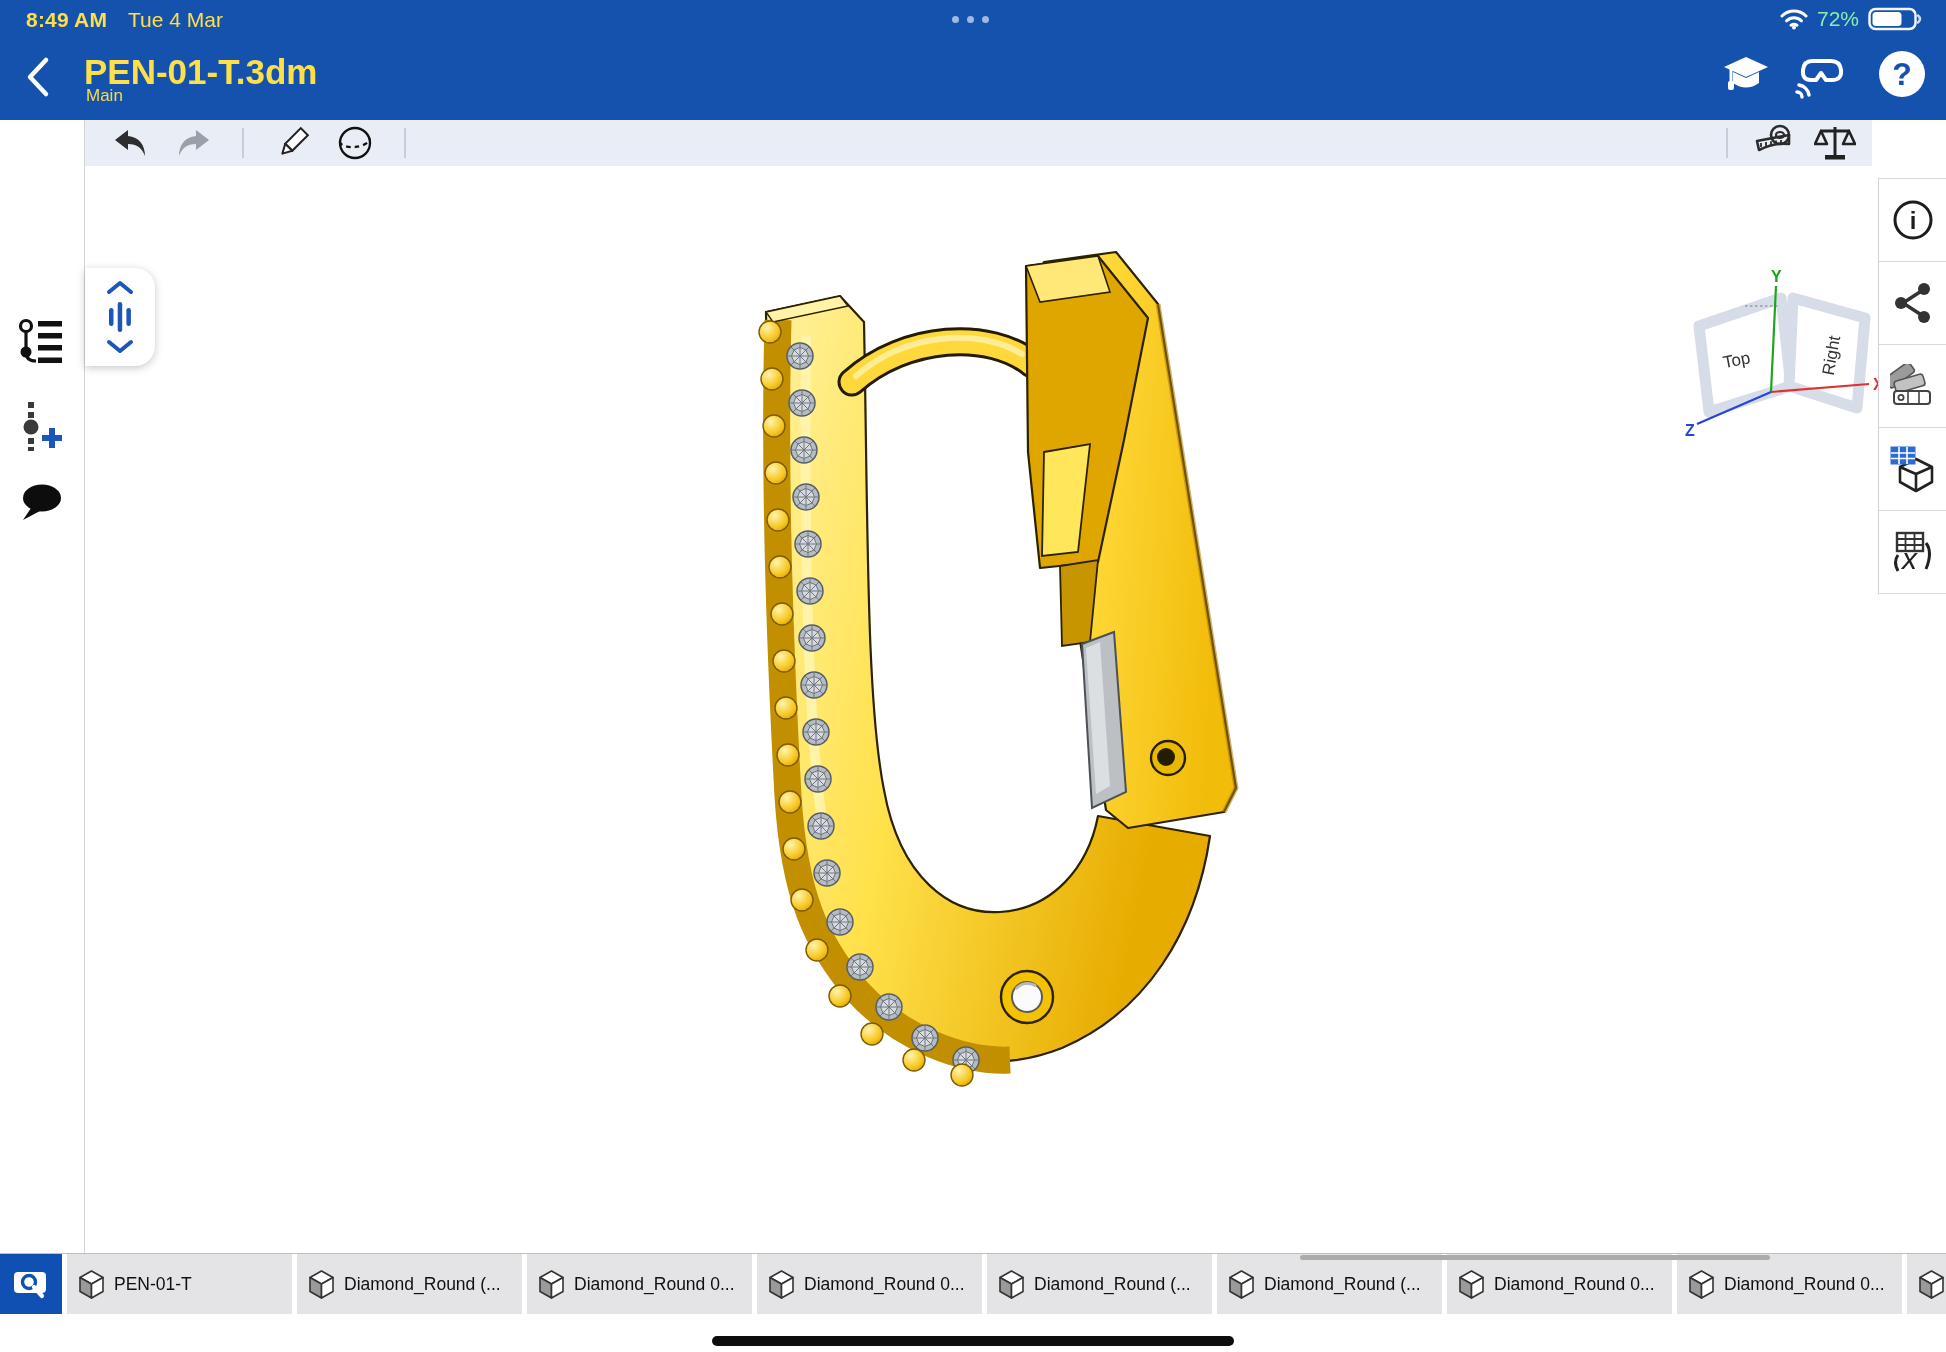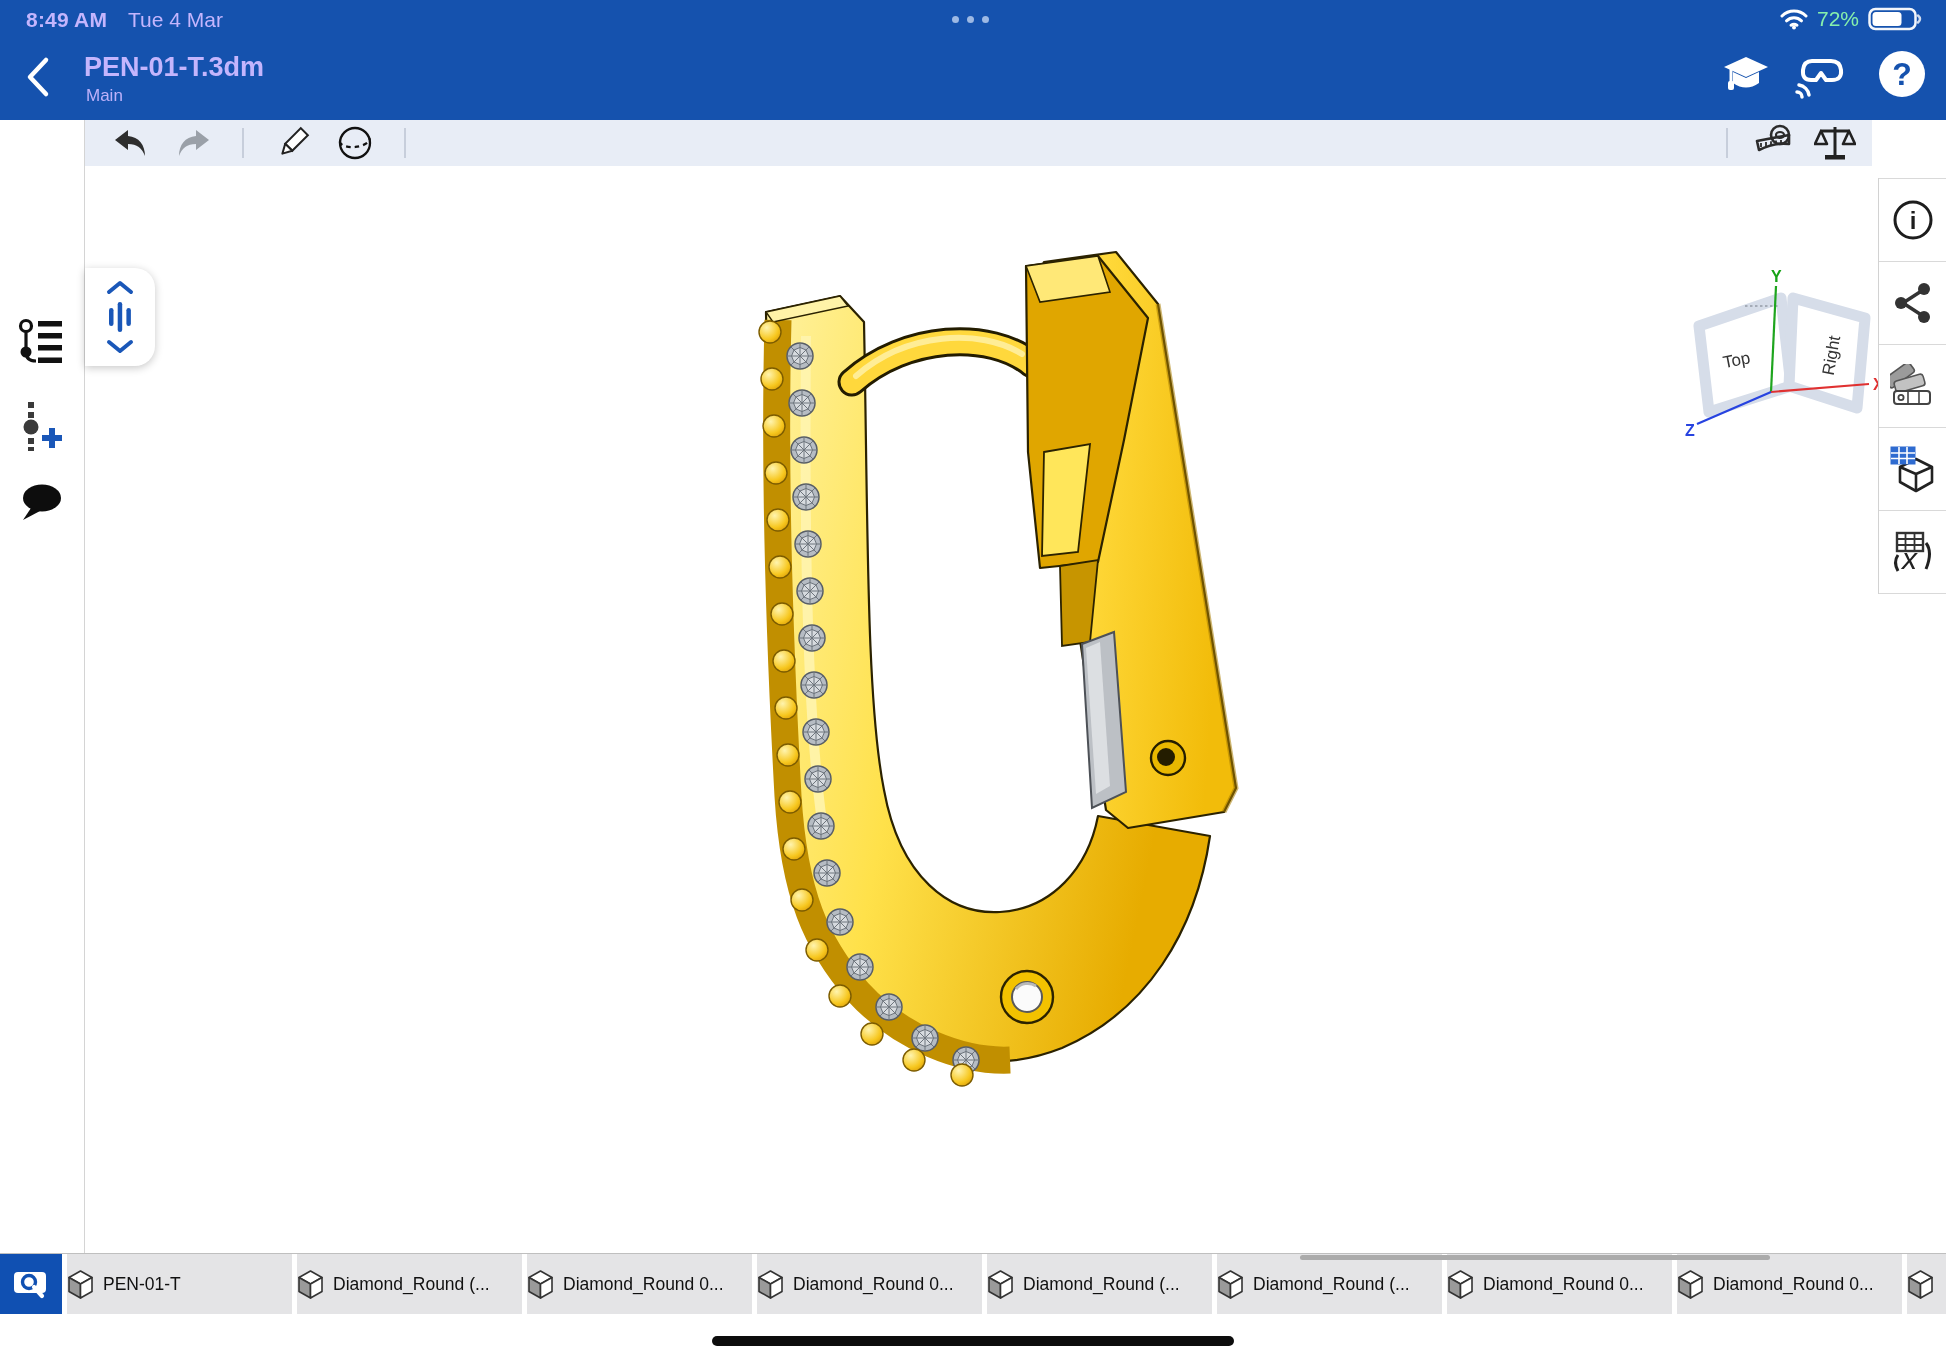--- a/index.html
+++ b/index.html
@@ -1,31 +1,31 @@
 <!DOCTYPE html>
 <html><head>
 <meta charset="utf-8">
 <style>
   html,body{margin:0;padding:0}
   body{width:1946px;height:1352px;position:relative;overflow:hidden;background:#fff;
        font-family:"Liberation Sans",sans-serif;-webkit-font-smoothing:antialiased}
   .abs{position:absolute}
   
   #bluebar{left:0;top:0;width:1946px;height:120px;background:#1552AE}
-  .wtxt{color:#c4b5fd}
+  .wtxt{color:#fde047}
   #statusrow{left:0;top:0;width:1946px;height:41px}
   #statustime{left:26px;top:8px;font-size:21px;font-weight:700;letter-spacing:.2px}
   #statusdate{left:128px;top:8px;font-size:21px;font-weight:400}
   #statusdots{left:952px;top:16px;display:flex;gap:8px}
   #statusdots i{width:7px;height:7px;border-radius:50%;background:#9db9e4;display:block}
   #statusright{right:24px;top:7px;display:flex;align-items:center;gap:9px}
   #battpct{font-size:21px;font-weight:500;color:#86efac}
   
   #backbtn{left:18px;top:52px;width:44px;height:50px}
-  #hdrtitle{left:84px;top:52px;font-size:27px;font-weight:600}
+  #hdrtitle{left:84px;top:52px;font-size:35px;font-weight:600}
   #hdrsub{left:86px;top:86px;font-size:17px;font-weight:400;opacity:.96}
   #hdricons{right:18px;top:48px;display:flex;align-items:center;gap:26px}
   .hico{width:52px;height:52px;display:flex;align-items:center;justify-content:center}
   
   #toolbar{left:84px;top:120px;width:1788px;height:46px;background:#E8EDF6;display:flex;align-items:center}
   .tbico{width:46px;height:40px;display:flex;align-items:center;justify-content:center}
   .tbdiv{width:2px;height:30px;background:#c7cedb;margin:0 10px}
   #tbleft{display:flex;align-items:center;margin-left:24px;gap:16px}
   #tbright{display:flex;align-items:center;gap:14px;margin-left:auto;margin-right:14px}
   
@@ -39,21 +39,21 @@
   .rcell{width:68px;height:82px;display:flex;align-items:center;justify-content:center;border-bottom:1px solid #d9d9d9}
   .rcell:first-child{border-top:1px solid #d9d9d9}
   
   #rotbtn{left:1797px;top:196px;width:64px;height:64px}
   
   #canvas{left:85px;top:166px;width:1793px;height:1087px;background:#fff}
   
   #bottombar{left:0;top:1253px;width:1946px;height:60px;border-top:1px solid #bfbfbf;display:flex;background:#fff}
   #searchtile{width:62px;height:60px;background:#1050B2;display:flex;align-items:center;justify-content:center;flex:none}
   .ftile{width:225px;height:60px;background:#E4E4E6;margin-left:5px;display:flex;align-items:center;gap:9px;
-         box-sizing:border-box;flex:none;overflow:hidden;white-space:nowrap}
+         padding-left:11px;box-sizing:border-box;flex:none;overflow:hidden;white-space:nowrap}
   .ftile span{font-size:17.5px;color:#101010}
   #scrollthumb{left:1300px;top:1255px;width:470px;height:5px;border-radius:3px;background:#ababab}
   #homebar{left:712px;top:1336px;width:522px;height:10px;border-radius:5px;background:#0d0d0d}
   svg{display:block}
   text{font-family:"Liberation Sans",sans-serif}
 </style>
 </head>
 <body>
 
 <div id="bluebar" class="abs">

